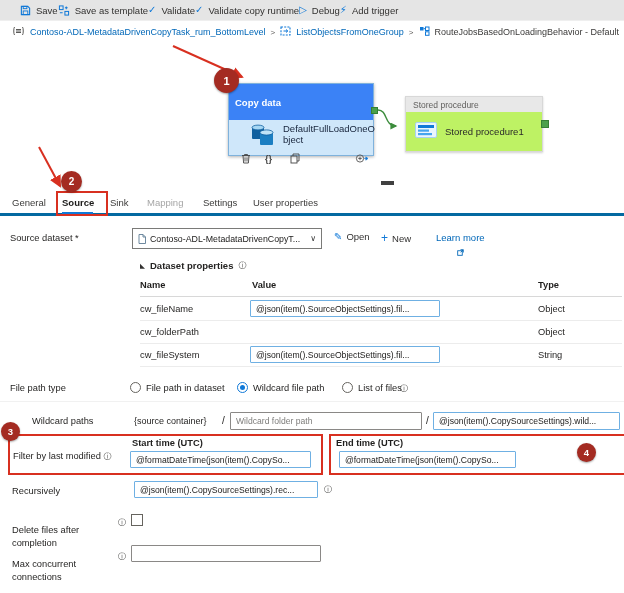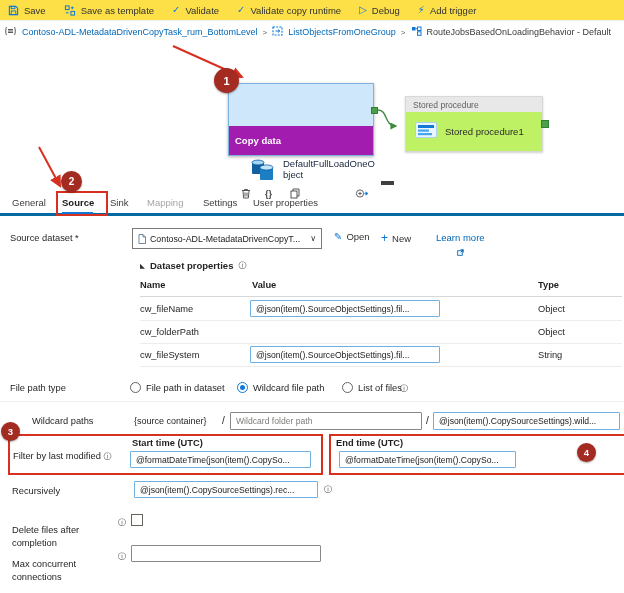--- a/index.html
+++ b/index.html
@@ -1,33 +1,33 @@
 <!DOCTYPE html>
 <html><head>
 <meta charset="utf-8">
 <style>
   html,body{margin:0;padding:0;background:#fff;}
   .app{position:relative;width:624px;height:593px;background:#fff;overflow:hidden;
        font-family:"Liberation Sans","DejaVu Sans",sans-serif;color:#252423;}
   .abs{position:absolute;}
   
   .toolbar{position:absolute;left:0;top:0;width:624px;height:21px;display:flex;align-items:center;
-           gap:18px;padding-left:8px;border-bottom:1px solid #efefef;box-sizing:border-box;background:#fde047;}
+           padding-left:20px;border-bottom:1px solid #efefef;box-sizing:border-box;background:#e5e5e5;}
   .tb-item{display:flex;align-items:center;gap:5px;font-size:9.5px;color:#323130;cursor:default;white-space:nowrap;}
   .tbico{color:#1079d8;font-family:"DejaVu Sans",sans-serif;font-size:10px;line-height:1;display:flex;align-items:center;}
   
-  .crumbs{position:absolute;left:4px;top:26px;display:flex;align-items:center;gap:5px;font-size:9px;white-space:nowrap;}
+  .crumbs{position:absolute;left:12px;top:26px;display:flex;align-items:center;gap:5px;font-size:9px;white-space:nowrap;}
   .crumb-link{color:#0067b8;}
   .crumb-current{color:#3b3a39;}
   .crumb-sep{color:#605e5c;font-size:8px;}
   
   .copy-node{position:absolute;left:228px;top:83px;width:146px;height:73px;z-index:5;
              box-shadow:0 1px 3px rgba(0,0,0,.30);background:#cfe7fa;border:1px solid #7fb2dc;box-sizing:border-box;}
-  .copy-head{height:29px;background:#a21caf;color:#fff;font-size:9.5px;font-weight:bold;
-             display:flex;align-items:center;padding-left:6px;margin-top:42px;}
+  .copy-head{height:36px;background:#3b82f6;color:#fff;font-size:9.5px;font-weight:bold;
+             display:flex;align-items:center;padding-left:6px;}
   .copy-body{position:relative;height:51px;}
   .copy-name{position:absolute;left:54px;top:3px;width:92px;font-size:9.5px;line-height:11px;
              color:#16233a;word-break:break-all;}
   .node-actions{position:absolute;left:0;bottom:3px;width:100%;height:15px;}
   .act-ico{position:absolute;top:0;color:#444;font-size:10px;line-height:12px;}
   .sp-node{position:absolute;left:405px;top:96px;width:138px;height:56px;z-index:5;background:#bef264;
            border:1px solid #d8d8d8;box-shadow:0 1px 2px rgba(0,0,0,.18);box-sizing:border-box;}
   .sp-head{height:15px;background:#e8e8e8;color:#5f5e5c;font-size:8.5px;display:flex;align-items:center;padding-left:7px;}
   .sp-body{position:relative;height:39px;display:flex;align-items:center;gap:8px;padding-left:9px;}
   .sp-name{font-size:9.5px;color:#2b2a29;}

